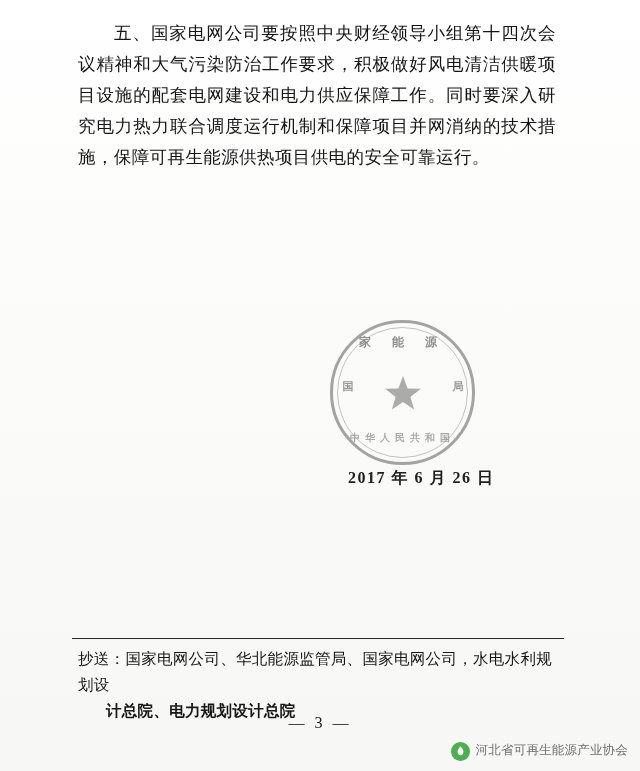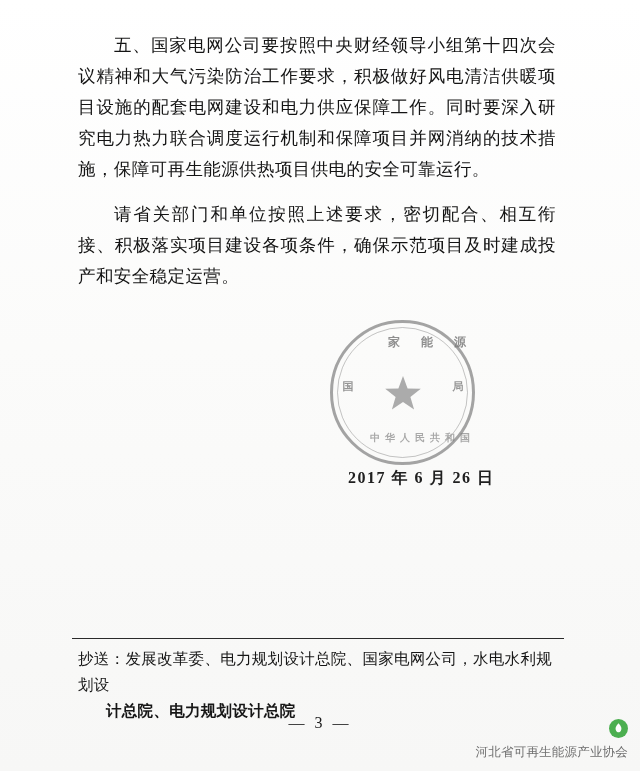--- a/index.html
+++ b/index.html
@@ -36,21 +36,21 @@
     top: 18px;
     width: 478px;
   }
 
   .para {
     font-size: 17.5px;
     line-height: 31px;
     letter-spacing: 0.4px;
     text-align: justify;
     text-justify: inter-character;
-    margin: 12px 0 14px 0;
+    margin: 0 0 14px 0;
     color: #141414;
     font-weight: 500;
   }
   .para.indent {
     text-indent: 36px;
   }
 
   
   .seal {
     position: absolute;
@@ -78,21 +78,21 @@
     transform: translate(-50%, -50%);
     width: 40px;
     height: 40px;
     color: #8d8d8d;
     opacity: 0.85;
   }
   .seal-text-top, .seal-text-bottom {
     position: absolute;
     left: 0;
     width: 100%;
-    text-align: right;
+    text-align: center;
     font-size: 12px;
     letter-spacing: 9px;
     color: #7d7d7d;
     opacity: 0.85;
     font-weight: 700;
   }
   .seal-text-top { top: 14px; }
   .seal-text-bottom { bottom: 20px; font-size: 10px; letter-spacing: 5px; opacity: 0.65; }
   .seal-left, .seal-right {
     position: absolute;
@@ -153,23 +153,22 @@
     letter-spacing: 3px;
     color: #1c1c1c;
   }
 
   
   .watermark {
     position: absolute;
     right: 12px;
     bottom: 10px;
     display: flex;
-    align-items: flex-end;
+    align-items: flex-start;
     gap: 6px;
-    flex-direction: column;
   }
   .wm-logo {
     width: 19px;
     height: 19px;
     border-radius: 50%;
     background: #4caf50;
     display: flex;
     align-items: center;
     justify-content: center;
     flex: none;
@@ -184,21 +183,20 @@
   }
 </style>
 </head>
 <body>
 
 <div class="page">
   <div class="paper-tint"></div>
 
   <div class="body-text">
     <p class="para indent">五、国家电网公司要按照中央财经领导小组第十四次会议精神和大气污染防治工作要求，积极做好风电清洁供暖项目设施的配套电网建设和电力供应保障工作。同时要深入研究电力热力联合调度运行机制和保障项目并网消纳的技术措施，保障可再生能源供热项目供电的安全可靠运行。</p>
-    <p class="para indent">请省关部门和单位按照上述要求，密切配合、相互衔接、积极落实项目建设各项条件，确保示范项目及时建成投产和安全稳定运营。</p>
   </div>
 
   <div class="seal">
     <div class="seal-ring"></div>
     <div class="seal-ring inner"></div>
     <div class="seal-text-top">家 能 源</div>
     <div class="seal-left">国</div>
     <div class="seal-right">局</div>
     <div class="seal-text-bottom">中华人民共和国</div>
     <div class="seal-star">
@@ -206,21 +204,21 @@
         <polygon points="20,3 24.6,15.4 37.8,15.8 27.4,23.9 31.1,36.6 20,29.1 8.9,36.6 12.6,23.9 2.2,15.8 15.4,15.4" fill="#8d8d8d" opacity="0.85"></polygon>
       </svg>
     </div>
   </div>
 
   <div class="seal-date">2017 年 6 月 26 日</div>
 
   <div class="divider"></div>
 
   <div class="cc-block">
-    <div>抄送：发展改革委、电力规划设计总院、国家电网公司，水电水利规划设</div>
+    <div>抄送：国家电网公司、华北能源监管局、国家电网公司，水电水利规划设</div>
     <div class="cc-cont">计总院、电力规划设计总院</div>
   </div>
 
   <div class="page-number">— 3 —</div>
 
   <div class="watermark">
     <span class="wm-logo">
       <svg viewBox="0 0 20 20" width="13" height="13" aria-hidden="true">
         <path d="M10 2 C6 6, 4 10, 6.5 14 C8 16.5, 12 16.5, 13.5 14 C16 10, 14 6, 10 2 Z" fill="#ffffff"></path>
       </svg>

